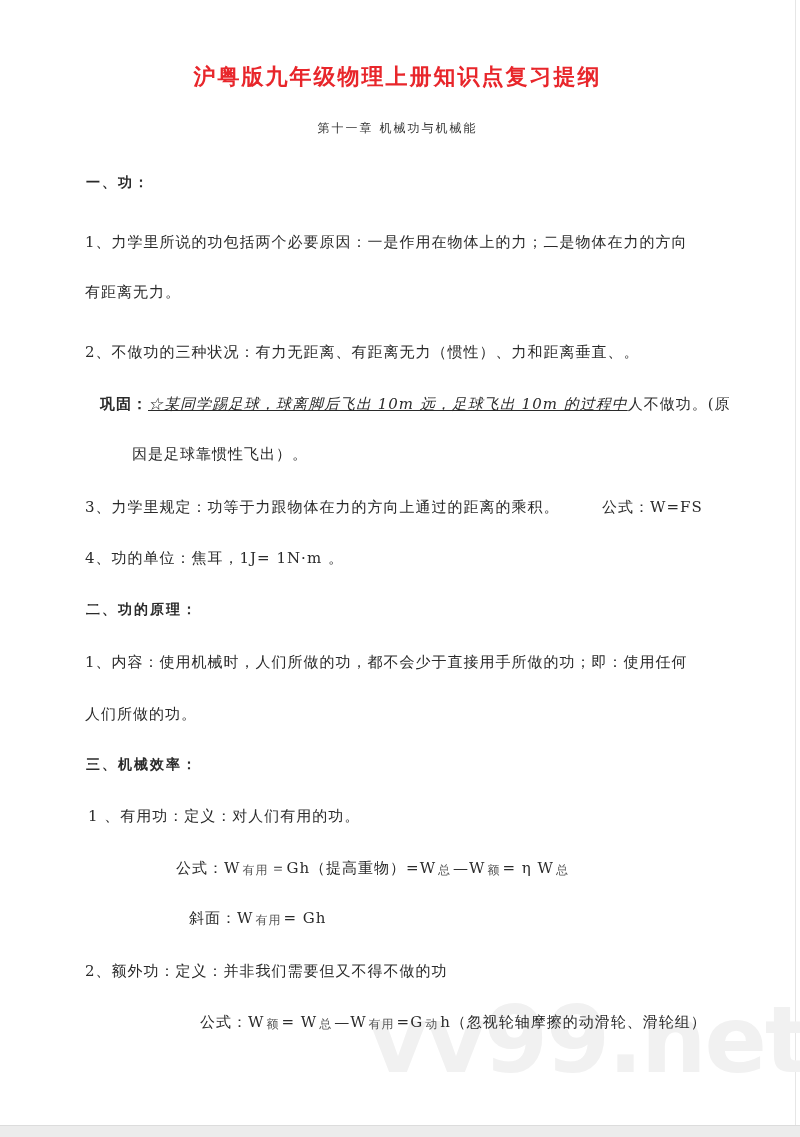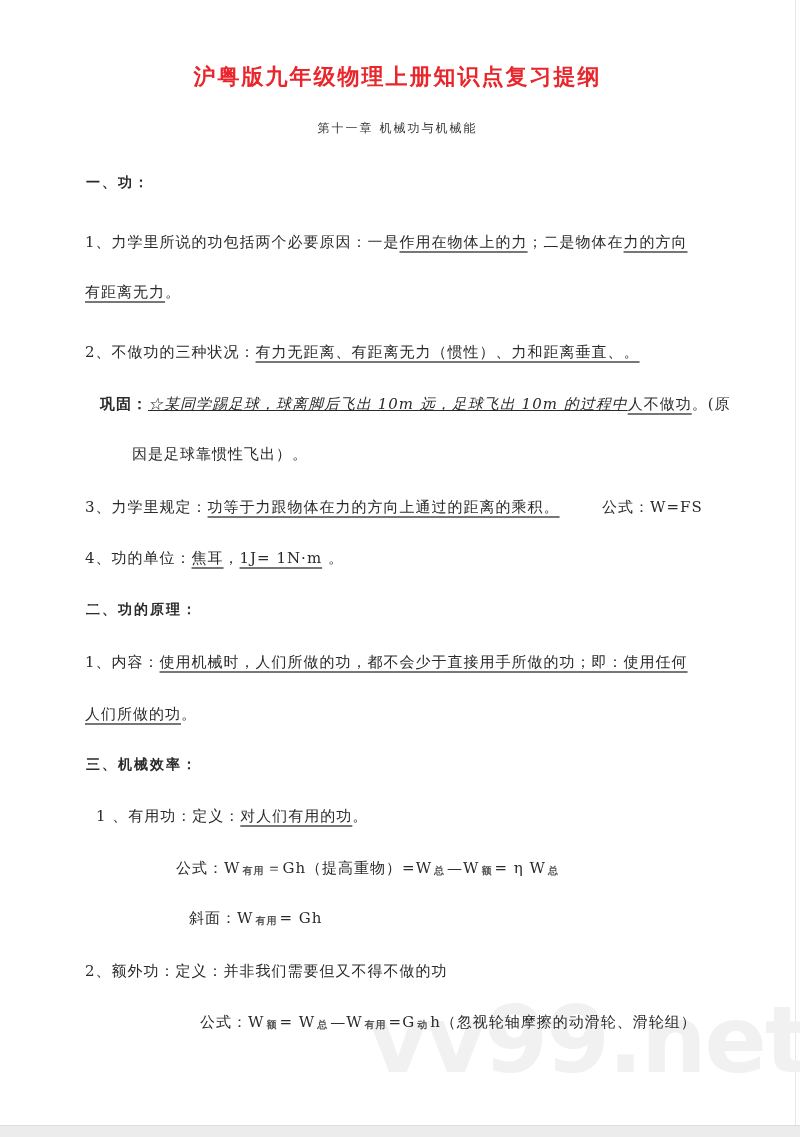--- a/index.html
+++ b/index.html
@@ -58,33 +58,31 @@
       letter-spacing: 2px;
       color: #333;
     }
     .heading {
       font-weight: bold;
       font-family: "DejaVu Sans", "Liberation Sans", sans-serif;
       font-size: 14px;
       letter-spacing: 2px;
     }
     .u {
-      text-decoration: underline;
       text-decoration-color: #777;
       text-underline-offset: 4px;
       text-decoration-thickness: 1.5px;
     }
     .it { font-style: italic; text-decoration: underline; }
     .b { font-weight: bold; font-family: "DejaVu Sans", "Liberation Sans", sans-serif; }
     .sub {
-      font-size: 10px;
+      font-size: 12px;
       vertical-align: -1px;
       margin: 0 2px;
       color: #555;
-      font-weight: bold;
     }
     .watermark {
       position: absolute;
       left: 368px;
       top: 995px;
       font-family: "DejaVu Sans", "Liberation Sans", sans-serif;
       font-weight: bold;
       font-size: 92px;
       color: #f1f1f1;
       letter-spacing: -2px;
@@ -134,21 +132,21 @@
 
     <div class="line" style="left:85px; top:652px;">
       <span>1、</span><span>内容：</span><span class="u">使用机械时，人们所做的功，都不会少于直接用手所做的功；即：使用任何</span>
     </div>
     <div class="line" style="left:85px; top:704px;">
       <span class="u">人们所做的功</span><span>。</span>
     </div>
 
     <div class="line heading" style="left:86px; top:754px;">三、机械效率：</div>
 
-    <div class="line" style="left:88px; top:806px;margin-left:8px;">
+    <div class="line" style="left:88px; top:806px;">
       <span>1 、</span><span>有用功：定义：</span><span class="u">对人们有用的功</span><span>。</span>
     </div>
 
     <div class="line" style="left:176px; top:858px;">
       <span>公式：W</span><span class="sub">有用</span><span>＝Gh（提高重物）=W</span><span class="sub">总</span><span>—W</span><span class="sub">额</span><span>= η W</span><span class="sub">总</span>
     </div>
 
     <div class="line" style="left:189px; top:908px;">
       <span>斜面：W</span><span class="sub">有用</span><span>= Gh</span>
     </div>

